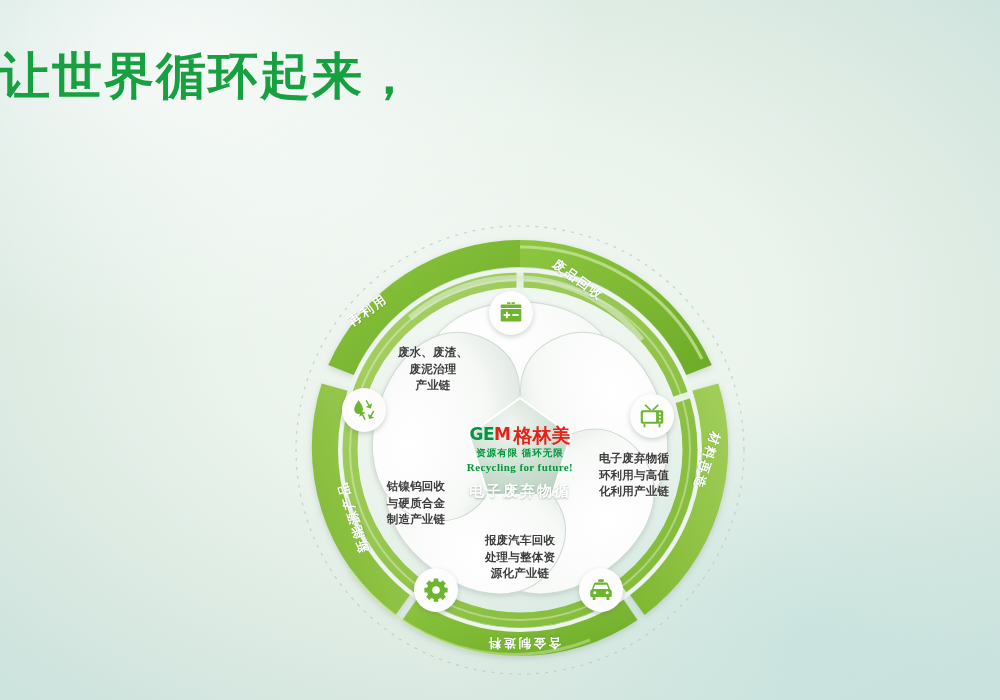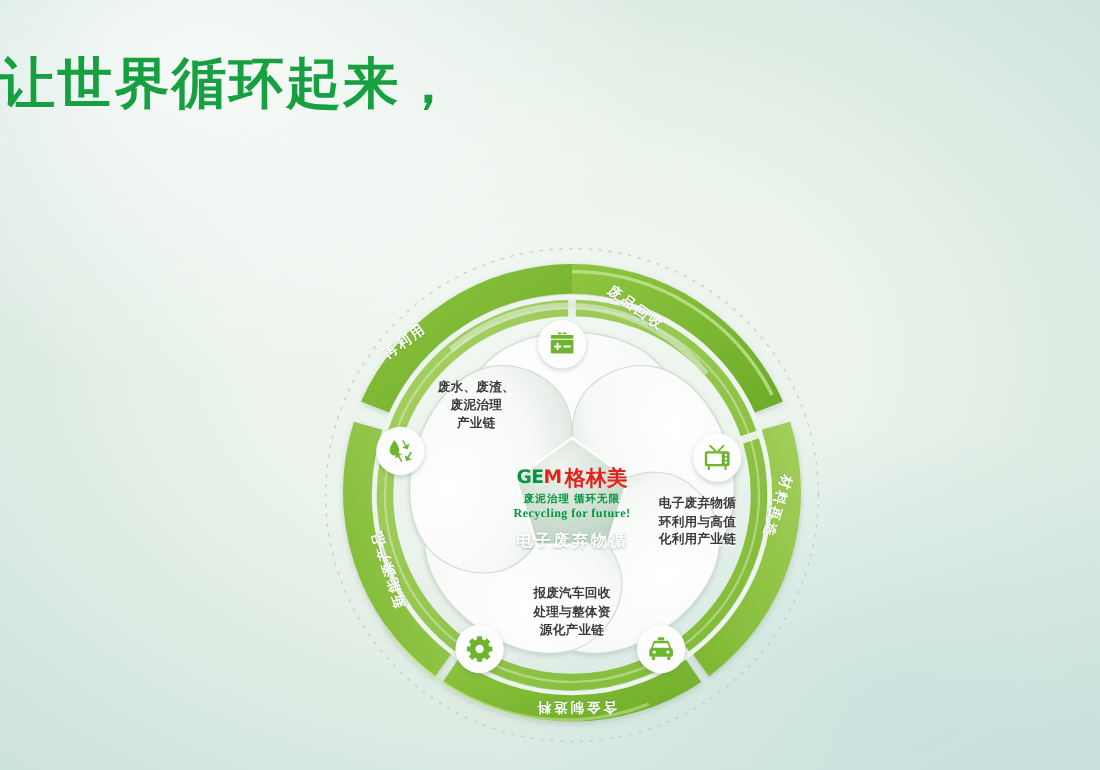--- a/index.html
+++ b/index.html
@@ -264,20 +264,23 @@
 
 
     <div class="seg-text" style="left:172px; top:312px; width:116px;">报废汽车回收
 处理与整体资
 源化产业链</div>
 
     <div class="seg-text" style="left:292px; top:230px; width:104px;">电子废弃物循
 环利用与高值
 化利用产业链</div>
 
+    <div class="seg-text" style="left:74px; top:258px; width:104px;">钴镍钨回收
+与硬质合金
+制造产业链</div>
 
     <div class="seg-text" style="left:82px; top:124px; width:122px;">废水、废渣、
 废泥治理
 产业链</div>
 
     <div class="bubble" style="left:199px; top:71px;">
       <svg viewBox="0 0 24 24">
         <path d="M8.5 2h3v1.6h-3zM12.5 2h3v1.6h-3z"></path>
         <rect x="2.5" y="4.2" width="19" height="3.2" rx="0.8"></rect>
         <rect x="2.5" y="8.2" width="19" height="11.6" rx="1.2"></rect>
@@ -332,20 +335,20 @@
         <path d="M21.7 13.0 L19.0 17.9 L21.6 19.2 L16.8 20.3 L15.5 15.6 L17.9 16.9 L20.3 12.6 Z"></path>
         <path d="M12.8 21.6 L10.0 16.8 L7.6 18.2 L8.8 13.4 L13.5 14.6 L11.1 16.0 L13.5 20.3 Z"></path>
       </svg>
     </div>
 
     <div class="center-logo">
       <div class="logo-row">
         <span class="logo-gem"><span>GE</span><span class="m-red">M</span></span>
         <span class="logo-cn">格林美</span>
       </div>
-      <div class="logo-slogan">废泥治理  循环无限</div>
+      <div class="logo-slogan">资源有限  循环无限</div>
       <div class="logo-en">Recycling for future!</div>
     </div>
     <div class="center-sub">电子废弃物循</div>
 
   </div>
 
 </div>
 
 </body></html>

